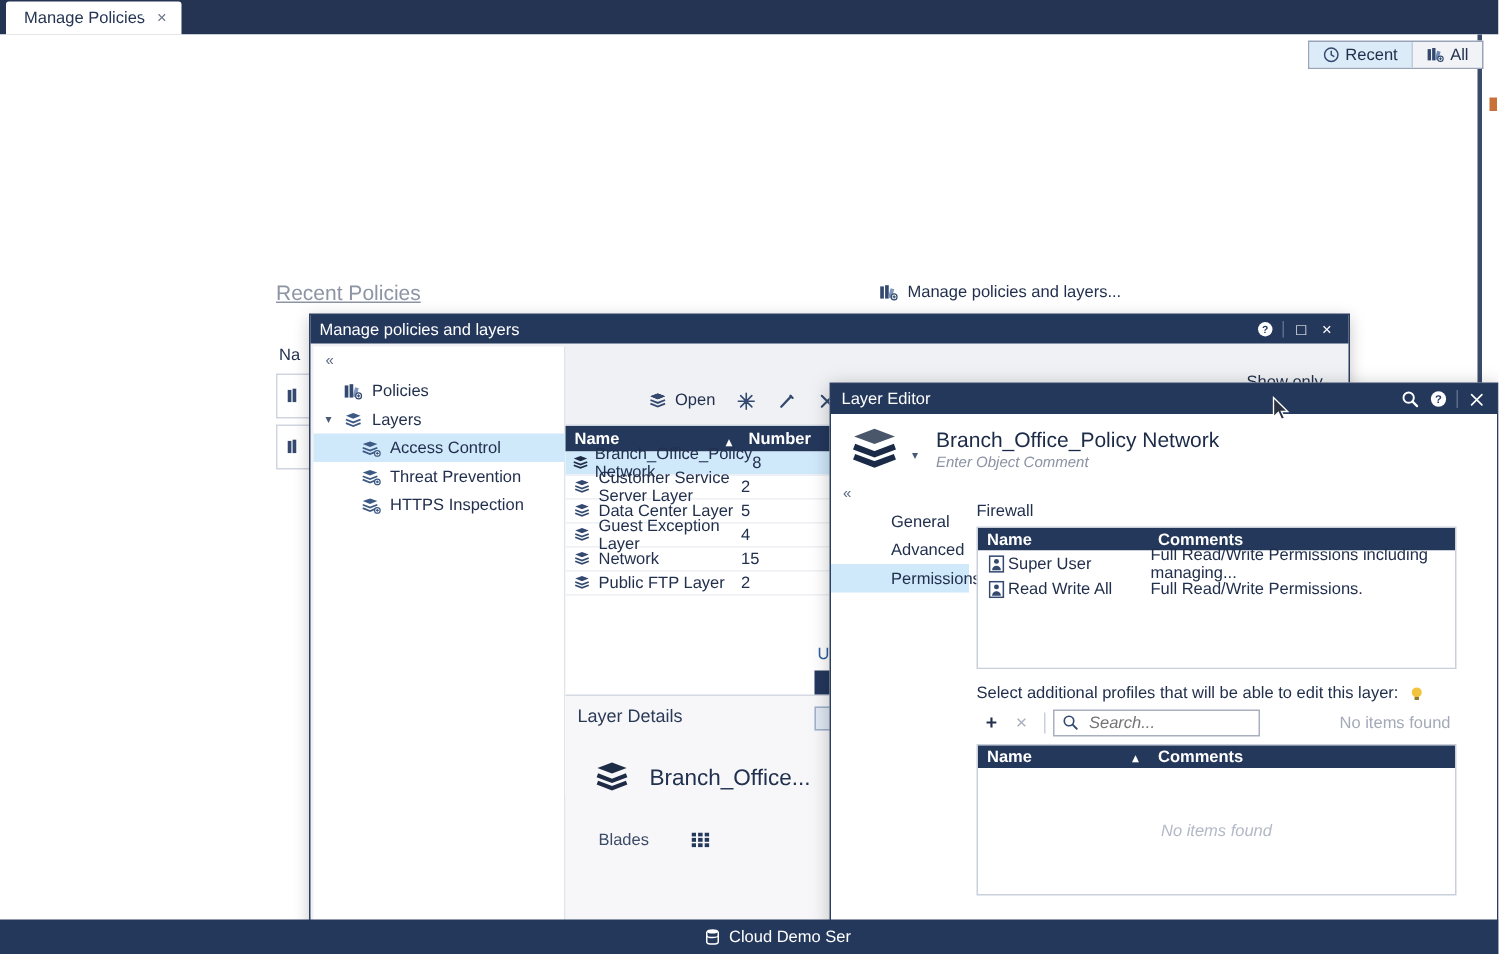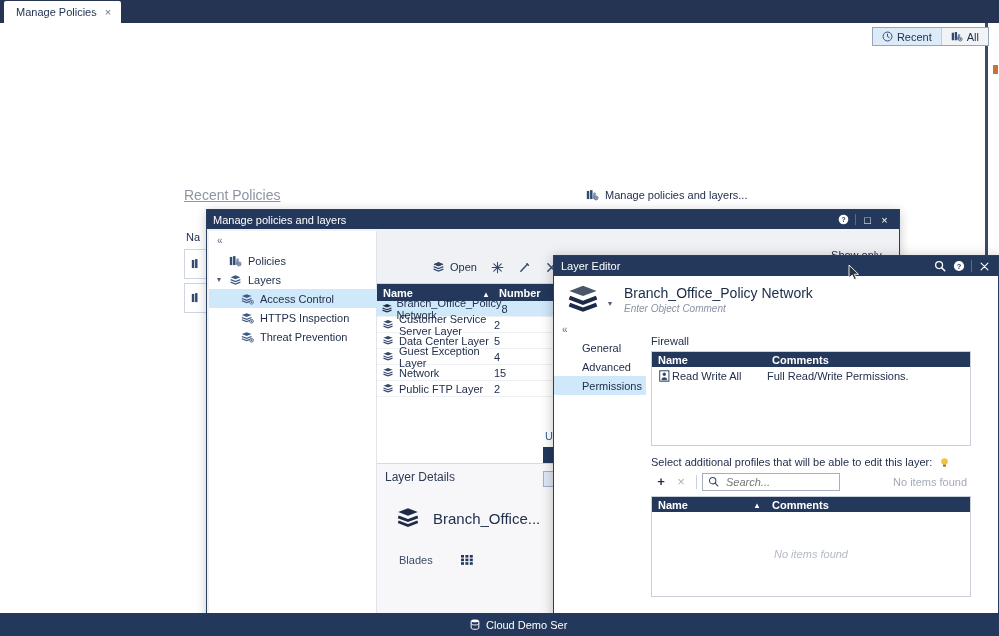--- a/index.html
+++ b/index.html
@@ -225,21 +225,21 @@
 
   .le-body { position:absolute; left:0; top:66px; width:444px; height:337px; background:#ffffff; }
   .le-nav {
     position:absolute; left:0; top:0; width:92px; height:337px; background:#ffffff;
   }
   .le-nav .collapse-chev2 {
     position:absolute; left:8px; top:2px; color:#5b6a85; font-size:10px;
     letter-spacing:-1px; cursor:pointer;
   }
   .le-nav-item {
-    height:19px; display:flex; align-items:center; padding-left:28px;
+    height:19px; display:flex; align-items:center; padding-left:40px;
     font-size:11px; color:#22304d; cursor:pointer;text-align:right;
   }
   .le-nav-item.selected { background:#cfe8fa; }
   .le-nav-list { position:absolute; left:0; top:16px; width:92px; }
 
   .le-content {
     position:absolute; left:92px; top:0; width:352px; height:337px;
     padding:6px 10px 0 5px;
   }
   .le-desc { font-size:11px; color:#22304d; margin:4px 0 0 0; }
@@ -443,34 +443,34 @@
             <div class="tree-row indent2">
               <span class="ico">
                 <svg width="13" height="12" viewBox="0 0 16 14">
                     <path d="M7 1.2l6 2.2-6 2.3-6-2.3z" fill="#3d5a85"></path>
                     <path d="M1 6.4l6 2.3 6-2.3" fill="none" stroke="#3d5a85" stroke-width="1.5"></path>
                     <path d="M1 9.2l6 2.3 6-2.3" fill="none" stroke="#3d5a85" stroke-width="1.5"></path>
                     <circle cx="13" cy="11" r="2.3" fill="#fff" stroke="#3d5a85" stroke-width="1"></circle>
                     <path d="M13 9.8v2.4M11.8 11h2.4" stroke="#3d5a85" stroke-width="0.9"></path>
                   </svg>
               </span>
-              <span>HTTPS Inspection</span>
+              <span>Threat Prevention</span>
             </div>
 
             <div class="tree-row indent2">
               <span class="ico">
                 <svg width="13" height="12" viewBox="0 0 16 14">
                     <path d="M7 1.2l6 2.2-6 2.3-6-2.3z" fill="#3d5a85"></path>
                     <path d="M1 6.4l6 2.3 6-2.3" fill="none" stroke="#3d5a85" stroke-width="1.5"></path>
                     <path d="M1 9.2l6 2.3 6-2.3" fill="none" stroke="#3d5a85" stroke-width="1.5"></path>
                     <circle cx="13" cy="11" r="2.3" fill="#fff" stroke="#3d5a85" stroke-width="1"></circle>
                     <path d="M13 9.8v2.4M11.8 11h2.4" stroke="#3d5a85" stroke-width="0.9"></path>
                   </svg>
               </span>
-              <span>Threat Prevention</span>
+              <span>HTTPS Inspection</span>
             </div>
 
           </div>
         </div>
 
         <div class="mp-right">
 
           <div class="mp-toolbar">
             <div class="tb-item">
               <span class="ico">
@@ -709,20 +709,31 @@
             </div>
             <div class="pt-body">
               <div class="pt-row">
                 <span class="r-icon">
                   <svg width="11" height="12" viewBox="0 0 12 13">
                       <rect x="0.8" y="0.8" width="10" height="11.4" fill="none" stroke="#33496f" stroke-width="1.1"></rect>
                       <circle cx="5.8" cy="4.6" r="1.8" fill="#33496f"></circle>
                       <path d="M2.6 11c0-2 1.5-3.2 3.2-3.2S9 9 9 11z" fill="#33496f"></path>
                     </svg>
                 </span>
+                <span class="r-name">Super User</span>
+                <span class="r-com">Full Read/Write Permissions including managing...</span>
+              </div>
+              <div class="pt-row">
+                <span class="r-icon">
+                  <svg width="11" height="12" viewBox="0 0 12 13">
+                      <rect x="0.8" y="0.8" width="10" height="11.4" fill="none" stroke="#33496f" stroke-width="1.1"></rect>
+                      <circle cx="5.8" cy="4.6" r="1.8" fill="#33496f"></circle>
+                      <path d="M2.6 11c0-2 1.5-3.2 3.2-3.2S9 9 9 11z" fill="#33496f"></path>
+                    </svg>
+                </span>
                 <span class="r-name">Read Write All</span>
                 <span class="r-com">Full Read/Write Permissions.</span>
               </div>
             </div>
           </div>
 
           <div class="le-sel-label">
             <span>Select additional profiles that will be able to edit this layer:</span>
             <span class="ico">
               <svg width="11" height="11" viewBox="0 0 12 12">

